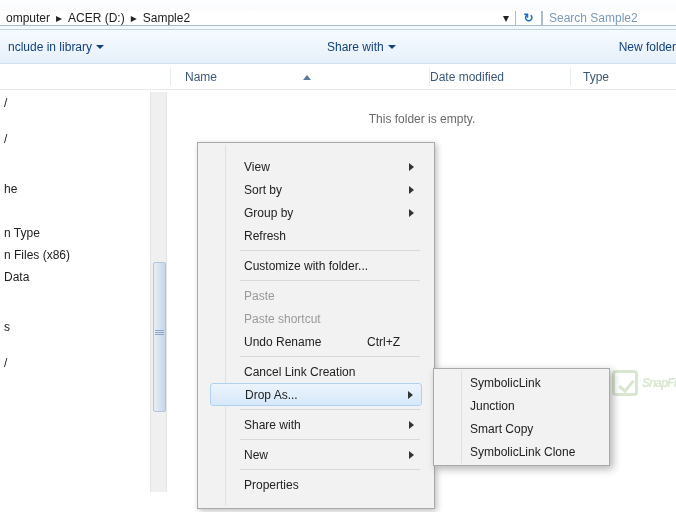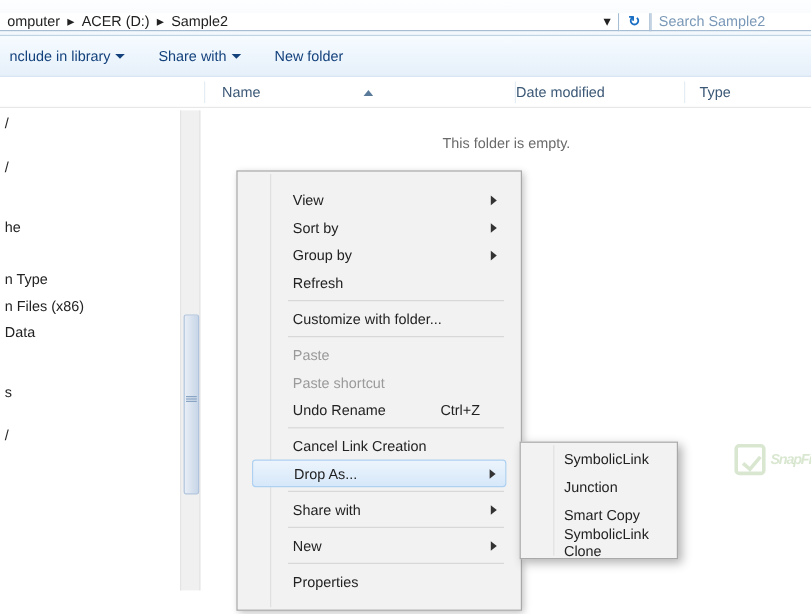--- a/index.html
+++ b/index.html
@@ -10,21 +10,21 @@
 
 .address-bar { height: 30px; display: flex; align-items: flex-end; border-bottom: 1px solid #c0d4e6; background: linear-gradient(#fdfeff, #f3f8fc); }
 .breadcrumb { flex: 1; display: flex; align-items: center; padding-left: 4px; border: 1px solid #a7bdd4; border-left: none; border-top: none; background: #fff; margin: 3px 0 3px 0; }
 .breadcrumb span { color: #222; padding: 0 2px; }
 .crumb-arrow { width: 14px; text-align: center; color: #333; }
 .bc-dropdown { width: 18px; text-align: center; color: #333; margin-left: auto; display: flex; align-items: center; justify-content: center; }
 .refresh-btn { width: 26px; display: flex; align-items: center; justify-content: center; border: 1px solid #a7bdd4; border-left: none; border-top: none; margin: 3px 0; background: #fff; color: #1a6fc4; font-weight: bold; }
 .search-box { width: 134px; border: 1px solid #a7bdd4; border-right: none; border-top: none; margin: 3px 0; background: #fff; display: flex; align-items: center; padding-left: 6px; color: #7a99b8; }
 
 
-.toolbar { height: 34px; background: linear-gradient(#f6fbff, #e6f0fa); border-bottom: 1px solid #d0dfef; display: flex; align-items: center; padding-left: 8px; gap: 28px; }
+.toolbar { height: 34px; background: linear-gradient(#f6fbff, #e6f0fa); border-bottom: 1px solid #d0dfef; display: flex; align-items: center; padding-left: 8px; gap: 28px; justify-content: space-between; }
 .toolbar-item { color: #13417c; display: flex; align-items: center; gap: 4px; cursor: default; }
 .dropdown-caret { width: 0; height: 0; border-left: 4px solid transparent; border-right: 4px solid transparent; border-top: 4px solid #13417c; display: inline-block; }
 
 
 .col-headers { height: 26px; display: flex; align-items: center; border-bottom: 1px solid #e8e8e8; }
 .col-spacer { width: 170px; }
 .col-name { width: 258px; padding-left: 14px; color: #3b5876; position: relative; }
 .sort-caret { position: absolute; left: 132px; top: 5px; width: 0; height: 0; border-left: 4px solid transparent; border-right: 4px solid transparent; border-bottom: 5px solid #5a7a9a; }
 .col-date { width: 140px; color: #3b5876; }
 .col-type { color: #3b5876; }
@@ -46,21 +46,21 @@
 .context-menu { position: absolute; left: 197px; top: 142px; width: 238px; background: #f2f2f2; border: 1px solid #a9a9a9; box-shadow: 2px 2px 6px rgba(0,0,0,0.25); padding: 12px; }
 .cm-gutter { position: absolute; left: 2px; top: 2px; bottom: 2px; width: 26px; background: #f2f2f2; border-right: 1px solid #e0e0e0; }
 .cm-item { position: relative; height: 23px; display: flex; align-items: center; padding-left: 34px; padding-right: 18px; color: #222; }
 .cm-item.disabled { color: #9a9a9a; }
 .cm-item.highlight { background: linear-gradient(#ecf4fc, #d6e8fa); border: 1px solid #aed1f2; border-radius: 3px; margin: 0; height: 23px; }
 .cm-arrow { position: absolute; right: 8px; width: 0; height: 0; border-top: 4px solid transparent; border-bottom: 4px solid transparent; border-left: 5px solid #333; }
 .cm-sep { height: 1px; background: #d8d8d8; margin: 3px 2px 3px 30px; }
 .cm-shortcut { position: absolute; right: 22px; color: #222; }
 
 
-.submenu { position: absolute; left: 433px; top: 368px; width: 132px; background: #f2f2f2; border: 1px solid #a9a9a9; box-shadow: 3px 3px 8px rgba(0,0,0,0.3); padding: 2px; }
+.submenu { position: absolute; left: 433px; top: 368px; width: 177px; background: #f2f2f2; border: 1px solid #a9a9a9; box-shadow: 3px 3px 8px rgba(0,0,0,0.3); padding: 2px; }
 .submenu .cm-gutter { width: 26px; }
 .submenu .cm-item { padding-left: 34px; }
 
 
 .watermark { position: absolute; right: 0; top: 355px; font-size: 28px; font-weight: bold; color: rgba(120, 170, 90, 0.28); letter-spacing: -1px; font-style: italic; display: flex; align-items: center; margin-top: 15px; }
 .watermark-icon { width: 26px; height: 26px; border: 3px solid rgba(120, 170, 90, 0.28); border-radius: 4px; margin-right: 4px; position: relative; }
 .watermark-icon::after { content: ""; position: absolute; left: 7px; top: 4px; width: 6px; height: 12px; border-right: 3px solid rgba(120, 170, 90, 0.28); border-bottom: 3px solid rgba(120, 170, 90, 0.28); transform: rotate(40deg); }
 </style>
 </head>
 <body>

